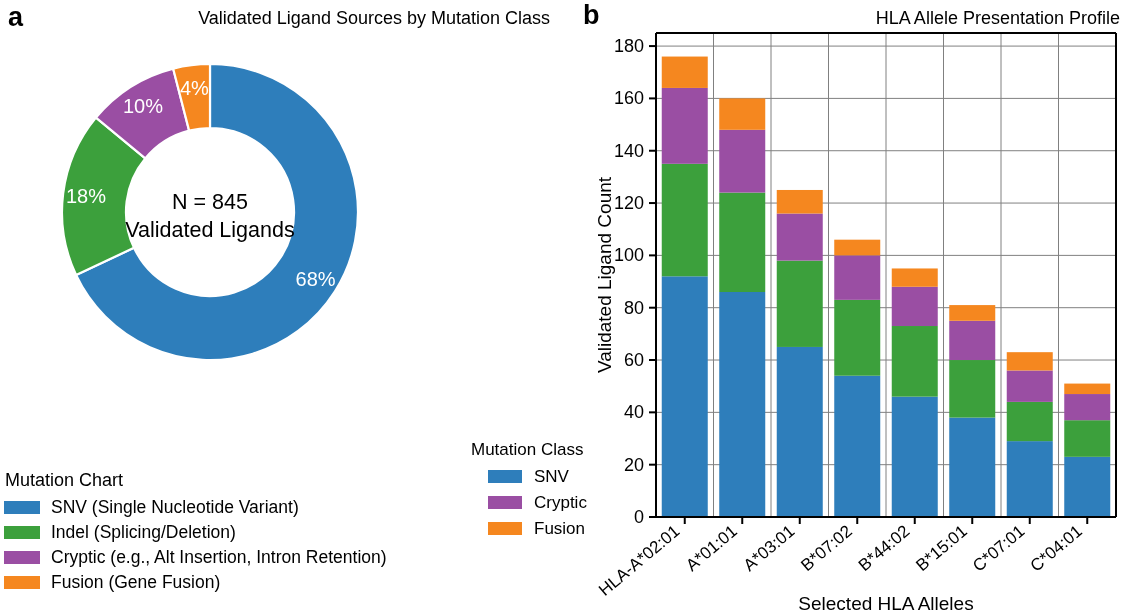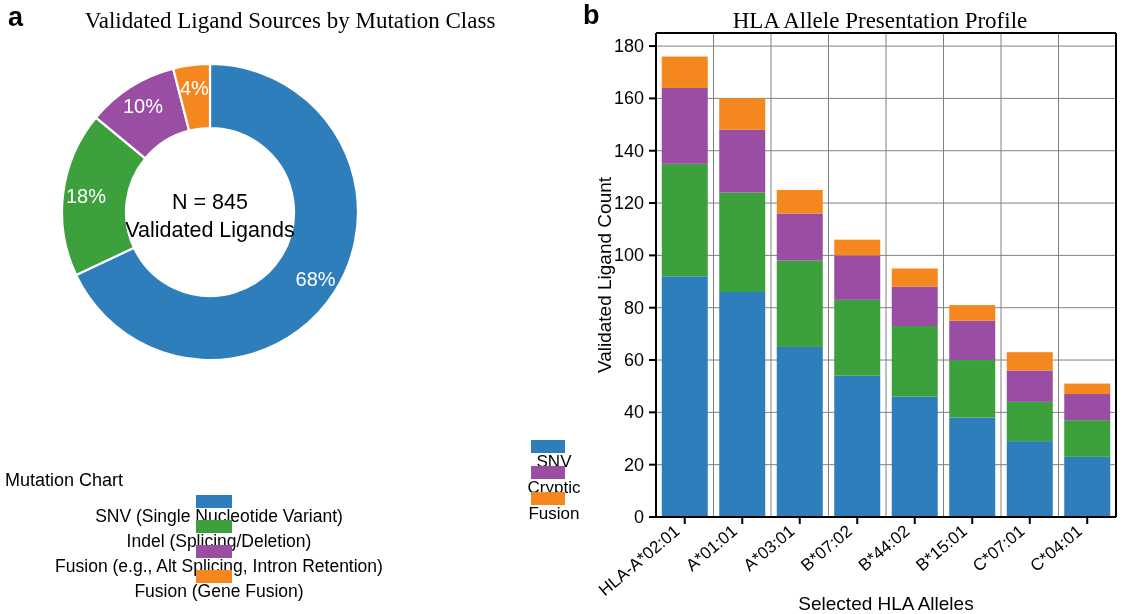--- a/index.html
+++ b/index.html
@@ -19,24 +19,23 @@
     position: absolute;
     font-size: 27px;
     font-weight: bold;
     font-family: "Liberation Sans", sans-serif;
   }
   #panel-a-letter { left: 8px; top: 2px; }
   #panel-b-letter { left: 583px; top: 0px; }
 
   .chart-title {
     position: absolute;
-    font-size: 23px;
-    text-align: center;
+    font-size: 18px;
+    text-align: right;
     white-space: nowrap;
-    font-family: Liberation Serif, serif;
   }
   #title-a { left: 30px; top: 8px; width: 520px; }
   #title-b { left: 640px; top: 8px; width: 480px; }
 
   
   #donut-wrap {
     position: absolute;
     left: 60px;
     top: 62px;
     width: 300px;
@@ -63,21 +62,20 @@
   }
   #legend-a .legend-title {
     font-size: 18px;
     margin-bottom: 4px;
     padding-left: 1px;
   }
   .legend-row {
     display: flex;
     align-items: center;
     height: 25px;
-    flex-direction: column;
   }
   .legend-swatch {
     width: 36px;
     height: 13px;
     margin-right: 11px;
     flex: 0 0 auto;
   }
   .legend-text {
     font-size: 17.5px;
     white-space: nowrap;
@@ -155,29 +153,30 @@
   <div class="legend-row">
     <span class="legend-swatch" style="background: rgb(46, 126, 187);"></span>
     <span class="legend-text">SNV (Single Nucleotide Variant)</span>
   </div>
   <div class="legend-row">
     <span class="legend-swatch" style="background: rgb(60, 160, 60);"></span>
     <span class="legend-text">Indel (Splicing/Deletion)</span>
   </div>
   <div class="legend-row">
     <span class="legend-swatch" style="background: rgb(154, 78, 163);"></span>
-    <span class="legend-text">Fusion (e.g., Alt Splicing, Intron Retention)</span>
+    <span class="legend-text">Cryptic (e.g., Alt Insertion, Intron Retention)</span>
   </div>
   <div class="legend-row">
     <span class="legend-swatch" style="background: rgb(245, 135, 31);"></span>
     <span class="legend-text">Fusion (Gene Fusion)</span>
   </div>
 </div>
 
 <div id="legend-b">
+  <div class="legend-title">Mutation Class</div>
   <div class="legend-row">
     <span class="legend-swatch" style="background: rgb(46, 126, 187);"></span>
     <span class="legend-text">SNV</span>
   </div>
   <div class="legend-row">
     <span class="legend-swatch" style="background: rgb(154, 78, 163);"></span>
     <span class="legend-text">Cryptic</span>
   </div>
   <div class="legend-row">
     <span class="legend-swatch" style="background: rgb(245, 135, 31);"></span>

